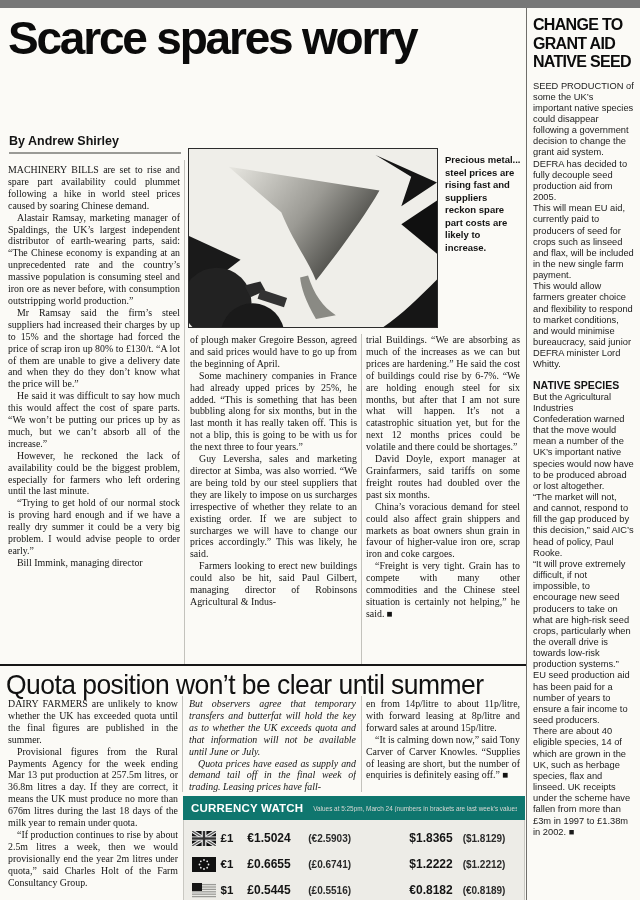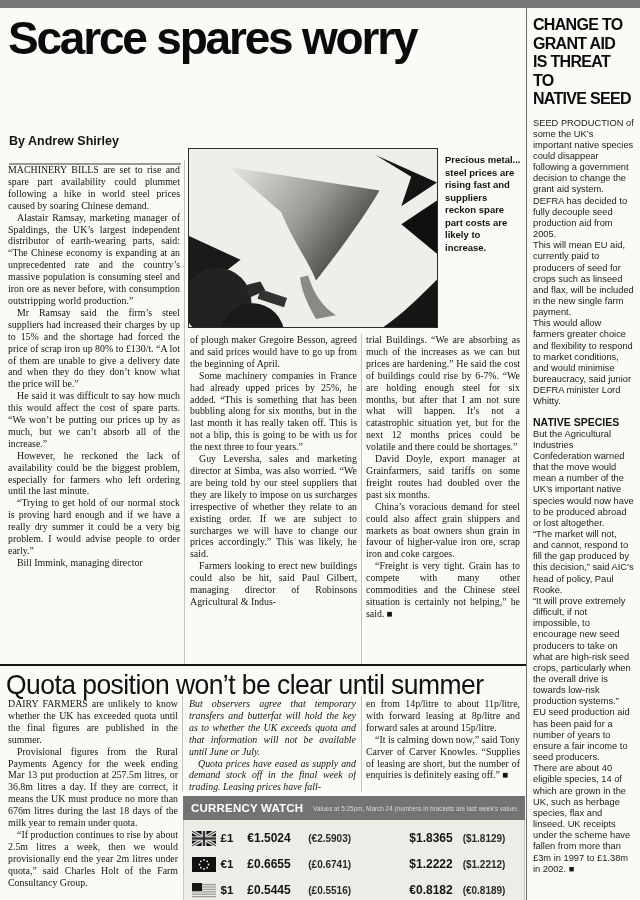--- a/index.html
+++ b/index.html
@@ -12,21 +12,21 @@
   
   .headline {
     position:absolute; left:8px; top:6px; width:515px;
     font-family:"Liberation Sans", sans-serif; font-weight:700;
     font-size:46px; line-height:49px; letter-spacing:-2.2px; color:#0b0b0b;
   }
   .headline span { display:block; }
   .byline {
     position:absolute; left:9px; top:126px; width:172px;
     font-family:"Liberation Sans", sans-serif; font-weight:700; font-size:12.5px;
-    padding-bottom:15px; border-bottom:2px solid #9a9a96;
+    padding-bottom:4px; border-bottom:2px solid #9a9a96;
   }
   
   .col { position:absolute; overflow:hidden; font-size:9.9px; line-height:11.9px; text-align:justify; }
   .col p + p { text-indent:9px; }
   .col-a { left:8px;  top:156px; width:172px; height:502px; }
   .col-b { left:190px; top:326px; width:167px; height:332px; }
   .col-c { left:366px; top:326px; width:154px; height:332px; }
   
   .photo-wrap {
     position:absolute; left:188px; top:140px; width:250px; height:180px;
@@ -55,21 +55,21 @@
   }
   .qcol-a { left:8px;  top:690px; width:170px; height:208px; }
   .qcol-b { left:189px; top:690px; width:167px; height:96px;font-style:italic; }
   .qcol-c { left:366px; top:690px; width:154px; height:96px; }
   
   .currency {
     position:absolute; left:183px; top:788px; width:342px; height:110px;
     font-family:"Liberation Sans", sans-serif;
   }
   .cw-header {
-    height:24px; background:#737373; color:#fff;
+    height:24px; background:#0f766e; color:#fff;
     display:flex; align-items:center; padding:0 8px; gap:10px; overflow:hidden;
   }
   .cw-title { font-weight:700; font-size:11.5px; letter-spacing:0.2px; white-space:nowrap; }
   .cw-sub { font-size:6.4px; color:#d8d8d4; white-space:nowrap; overflow:hidden; }
   .cw-rows {
     height:86px; background:#edecE7; border:1px solid #c9c8c2; border-top:none;
     padding:5px 8px 0 8px;
   }
   .cw-row { display:flex; align-items:center; height:26px; }
   .cw-flag { width:30px; }
@@ -155,21 +155,21 @@
   <div class="hrule-quota"></div>
 
   <h2 class="quota-headline">Quota position won’t be clear until summer</h2>
   <div class="col qcol-a">
     <p>DAIRY FARMERS are unlikely to know whether the UK has exceeded quota until the final figures are published in the summer.</p>
     <p>Provisional figures from the Rural Payments Agency for the week ending Mar 13 put production at 257.5m litres, or 36.8m litres a day. If they are correct, it means the UK must produce no more than 676m litres during the last 18 days of the milk year to remain under quota.</p>
     <p>“If production continues to rise by about 2.5m litres a week, then we would provisionally end the year 2m litres under quota,” said Charles Holt of the Farm Consultancy Group.</p>
   </div>
   <div class="col qcol-b">
     <p>But observers agree that temporary transfers and butterfat will hold the key as to whether the UK exceeds quota and that information will not be available until June or July.</p>
-    <p>Quota prices have eased as supply and demand stock off in the final week of trading. Leasing prices have fall-</p>
+    <p>Quota prices have eased as supply and demand tail off in the final week of trading. Leasing prices have fall-</p>
   </div>
   <div class="col qcol-c">
     <p>en from 14p/litre to about 11p/litre, with forward leasing at 8p/litre and forward sales at around 15p/litre.</p>
     <p>“It is calming down now,” said Tony Carver of Carver Knowles. “Supplies of leasing are short, but the number of enquiries is definitely easing off.” ■</p>
   </div>
   <div class="vrule vr-3"></div>
   <div class="vrule vr-4"></div>
 
   <div class="currency">
     <div class="cw-header">
@@ -243,21 +243,20 @@
       </div>
 
     </div>
   </div>
 
   <div class="vrule vr-main-side"></div>
   <aside class="sidebar">
     <h2 class="sb-headline">
       <span>CHANGE TO</span>
       <span>GRANT AID</span>
-      <span>IS THREAT TO</span>
       <span>NATIVE SEED</span>
     </h2>
     <p>SEED PRODUCTION of some the UK’s important native species could disappear following a government decision to change the grant aid system.</p>
     <p>DEFRA has decided to fully decouple seed production aid from 2005.</p>
     <p>This will mean EU aid, currently paid to producers of seed for crops such as linseed and flax, will be included in the new single farm payment.</p>
     <p>This would allow farmers greater choice and flexibility to respond to market conditions, and would minimise bureaucracy, said junior DEFRA minister Lord Whitty.</p>
     <h3 class="sb-subhead">NATIVE SPECIES</h3>
     <p>But the Agricultural Industries Confederation warned that the move would mean a number of the UK’s important native species would now have to be produced abroad or lost altogether.</p>
     <p>“The market will not, and cannot, respond to fill the gap produced by this decision,” said AIC’s head of policy, Paul Rooke.</p>
     <p>“It will prove extremely difficult, if not impossible, to encourage new seed producers to take on what are high-risk seed crops, particularly when the overall drive is towards low-risk production systems.”</p>

